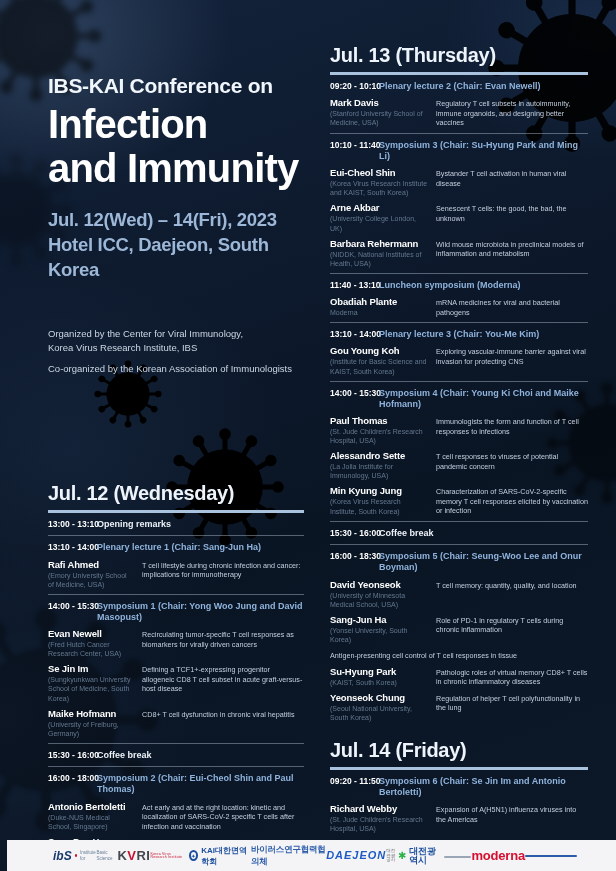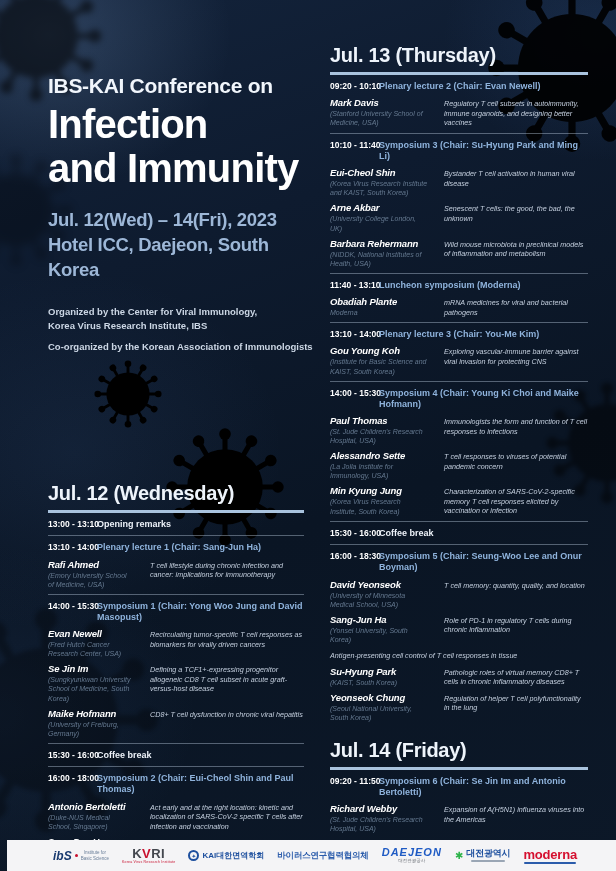--- a/index.html
+++ b/index.html
@@ -26,47 +26,47 @@
   .v-big{left:162px; top:424px; width:126px; height:126px;}
   .v-bottomleft{left:-74px; top:600px; width:240px; height:240px; opacity:.3; filter:blur(2px);}
   .v-rightmid{left:542px; top:378px; width:130px; height:130px; opacity:.45; filter:blur(2px);}
 
   .col{position:absolute; z-index:2;}
   
   .title-block{left:48px; top:74px; width:268px;}
   .kicker{font-size:21px; font-weight:bold; color:#f1f6fc; letter-spacing:-.3px;}
   .big-title{font-size:40px; font-weight:800; color:#ffffff; line-height:1.1; letter-spacing:-.8px; margin-top:4px;}
   .dates{margin-top:18px; font-size:18.5px; font-weight:bold; color:#9db7d7; line-height:1.35; letter-spacing:-.3px;}
-  .orgs{margin-top:22px; font-size:9.5px; font-weight:bold; color:#ccd7e5; line-height:1.5;}
+  .orgs{margin-top:44px; font-size:9.5px; font-weight:normal; color:#ccd7e5; line-height:1.5;}
   .org-gap{margin-top:7px;}
 
   
   .left-day{left:48px; top:482px; width:256px;}
   .right-col{left:330px; top:44px; width:258px;}
   .day{margin-bottom:12px;}
   .day-title{font-size:20px; font-weight:800; color:#eef4fb; letter-spacing:-.3px;}
   .day-bar{height:3px; background:var(--bar); margin-top:5px;}
   .session{padding:6px 0 5px;}
   .session + .session{border-top:1px solid rgba(188,204,224,0.42);}
   .s-head{display:flex; gap:7px; align-items:baseline;}
   .s-time{font-size:8.5px; font-weight:bold; color:#ffffff; width:42px; flex-shrink:0; white-space:nowrap;}
   .s-title{font-size:9px; font-weight:bold; color:#edf2f9; line-height:1.25;}
   .s-title.accent{color:var(--accent);}
-  .talk{display:flex; gap:16px; margin-top:5px;font-style:italic;}
+  .talk{display:flex; gap:8px; margin-top:5px;}
   .t-left{width:86px; flex-shrink:0;}
   .right-col .t-left{width:98px;}
   .speaker{font-size:9.5px; font-weight:bold; color:#ffffff; letter-spacing:-.15px;}
   .affil{font-size:7px; color:#64788f; line-height:1.3; margin-top:1px;}
   .t-topic{flex:1; font-size:7.2px; color:#c4cfde; line-height:1.32; padding-top:2px;}
 
   
   .footer{position:absolute; left:7px; bottom:0; width:616px; height:31px; background:var(--footer-bg);
     display:flex; align-items:center; justify-content:space-between; padding:0 46px; z-index:5;}
   .lg{display:flex; align-items:center; gap:3px;}
-  .lg-stack{display:flex; flex-direction:column; align-items:center; line-height:1;}
+  .lg-stack{display:flex; flex-direction:row; align-items:center; line-height:1;}
   .ibs-mark{font-size:12px; font-weight:bold; font-style:italic; color:#16386e;}
   .ibs-dot{display:inline-block; width:3px; height:3px; background:var(--kvri-red); border-radius:50%; vertical-align:top;}
   .ibs-sub{font-size:4.5px; color:#6a7f99; line-height:1.15; text-align:left;}
   .kvri-mark{font-size:13px; font-weight:800; color:#43474e; letter-spacing:.5px;}
   .kvri-v{color:var(--kvri-red);}
   .kvri-sub{font-size:3.5px; color:var(--kvri-red); margin-top:1px; letter-spacing:.2px;}
   .kai-badge{width:11px; height:11px; border-radius:50%; border:2px solid var(--logo-blue);
     display:flex; align-items:center; justify-content:center; font-size:5px; color:var(--logo-blue); font-weight:bold;}
   .kai-text{font-size:8px; font-weight:bold; color:var(--logo-blue);}
   .council-text{font-size:8.5px; font-weight:bold; color:#2b5cab; letter-spacing:-.2px;}

